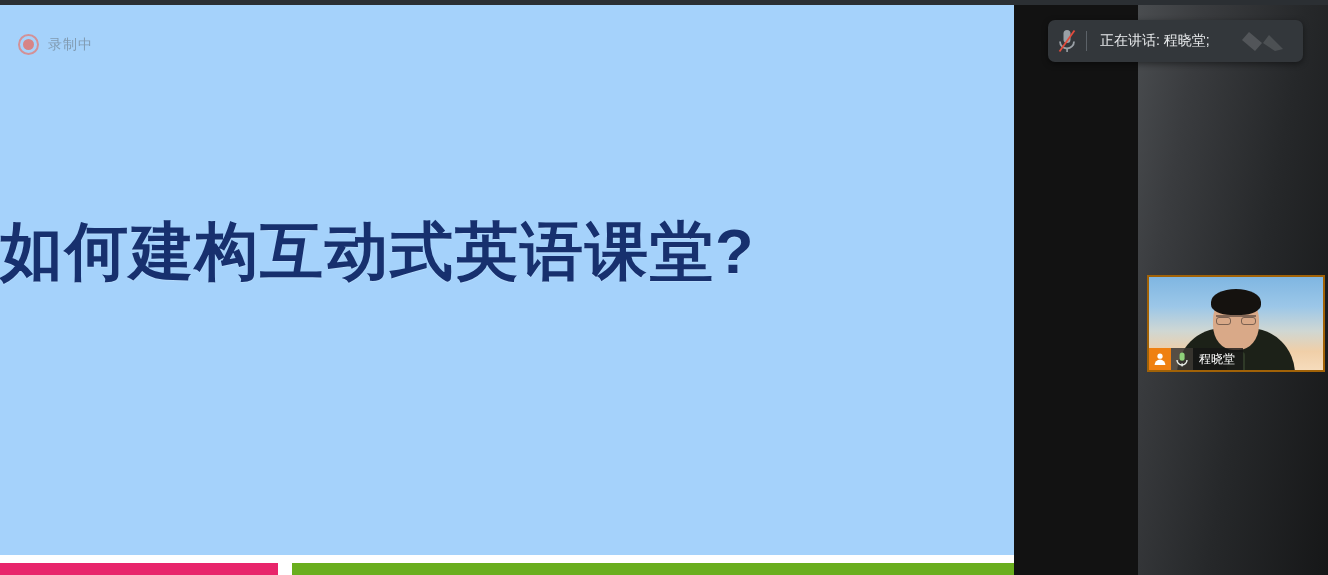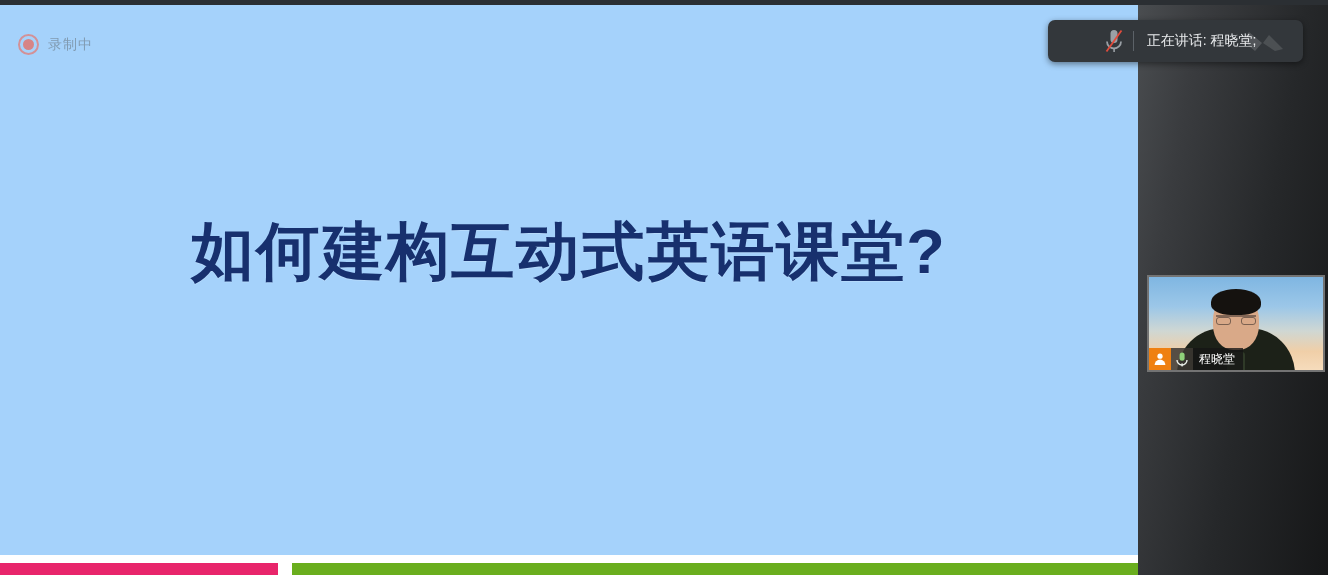--- a/index.html
+++ b/index.html
@@ -36,21 +36,21 @@
     width: 190px;
     height: 570px;
     background: linear-gradient(100deg, #4a4d50 0%, #3a3c3f 22%, #26282a 58%, #161718 100%);
   }
 
   
   #slide {
     position: absolute;
     left: 0;
     top: 5px;
-    width: 1138px;
+    width: 1014px;
     height: 570px;
     background: #a5d2fb;
     overflow: hidden;
   }
 
   
   #recording {
     position: absolute;
     left: 18px;
     top: 29px;
@@ -82,21 +82,20 @@
     letter-spacing: 1px;
     white-space: nowrap;
   }
 
   
   #slide-title {
     position: absolute;
     left: 0;
     right: 0;
     top: 212px;
-    text-align: center;
     font-size: 63px;
     font-weight: bold;
     color: #17306e;
     letter-spacing: 2px;
     line-height: 1.08;
     text-shadow: 0 1px 0 rgba(255,255,255,.18);
   }
 
   
   #slide-subtitle {
@@ -153,21 +152,20 @@
     left: 1048px;
     top: 20px;
     width: 255px;
     height: 42px;
     background: #33373b;
     border-radius: 7px;
     display: flex;
     align-items: center;
     box-shadow: 0 2px 6px rgba(0,0,0,.45);
     overflow: hidden;
-    justify-content: center;
   }
   #mic-muted-icon {
     width: 38px;
     height: 42px;
     position: relative;
     flex: 0 0 auto;
   }
   #speaking-divider {
     width: 1px;
     height: 20px;
@@ -190,21 +188,21 @@
     opacity: .28;
   }
 
   
   #video-tile {
     position: absolute;
     left: 1147px;
     top: 275px;
     width: 178px;
     height: 97px;
-    border: 2px solid #737373;
+    border: 2px solid #a16207;
     box-sizing: border-box;
     overflow: hidden;
     background: #9bc6e6;
   }
   #video-bg {
     position: absolute;
     inset: 0;
     background: linear-gradient(180deg, #7fb6e2 0%, #9cc7e8 32%, #cfd7d3 58%, #f0cfa8 80%, #f6dcbc 100%);
   }
   

